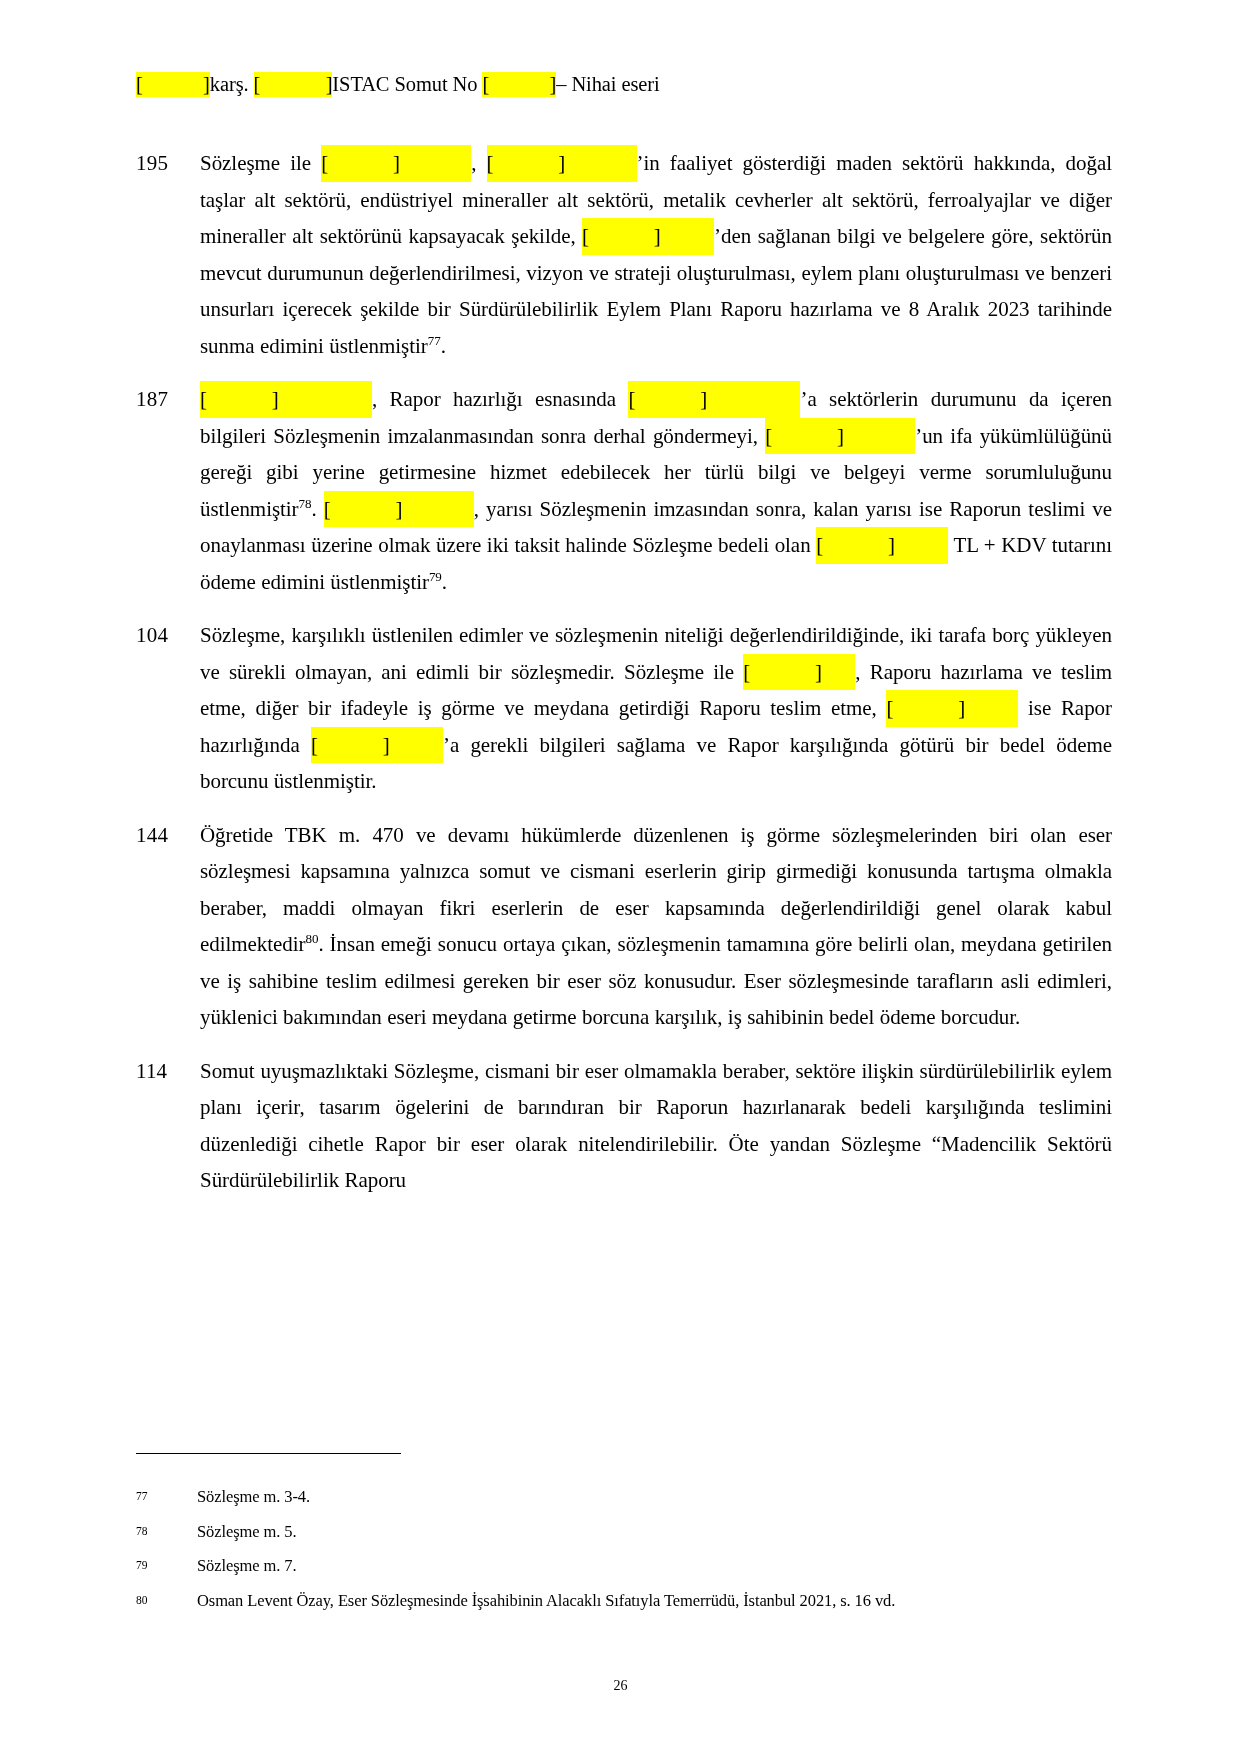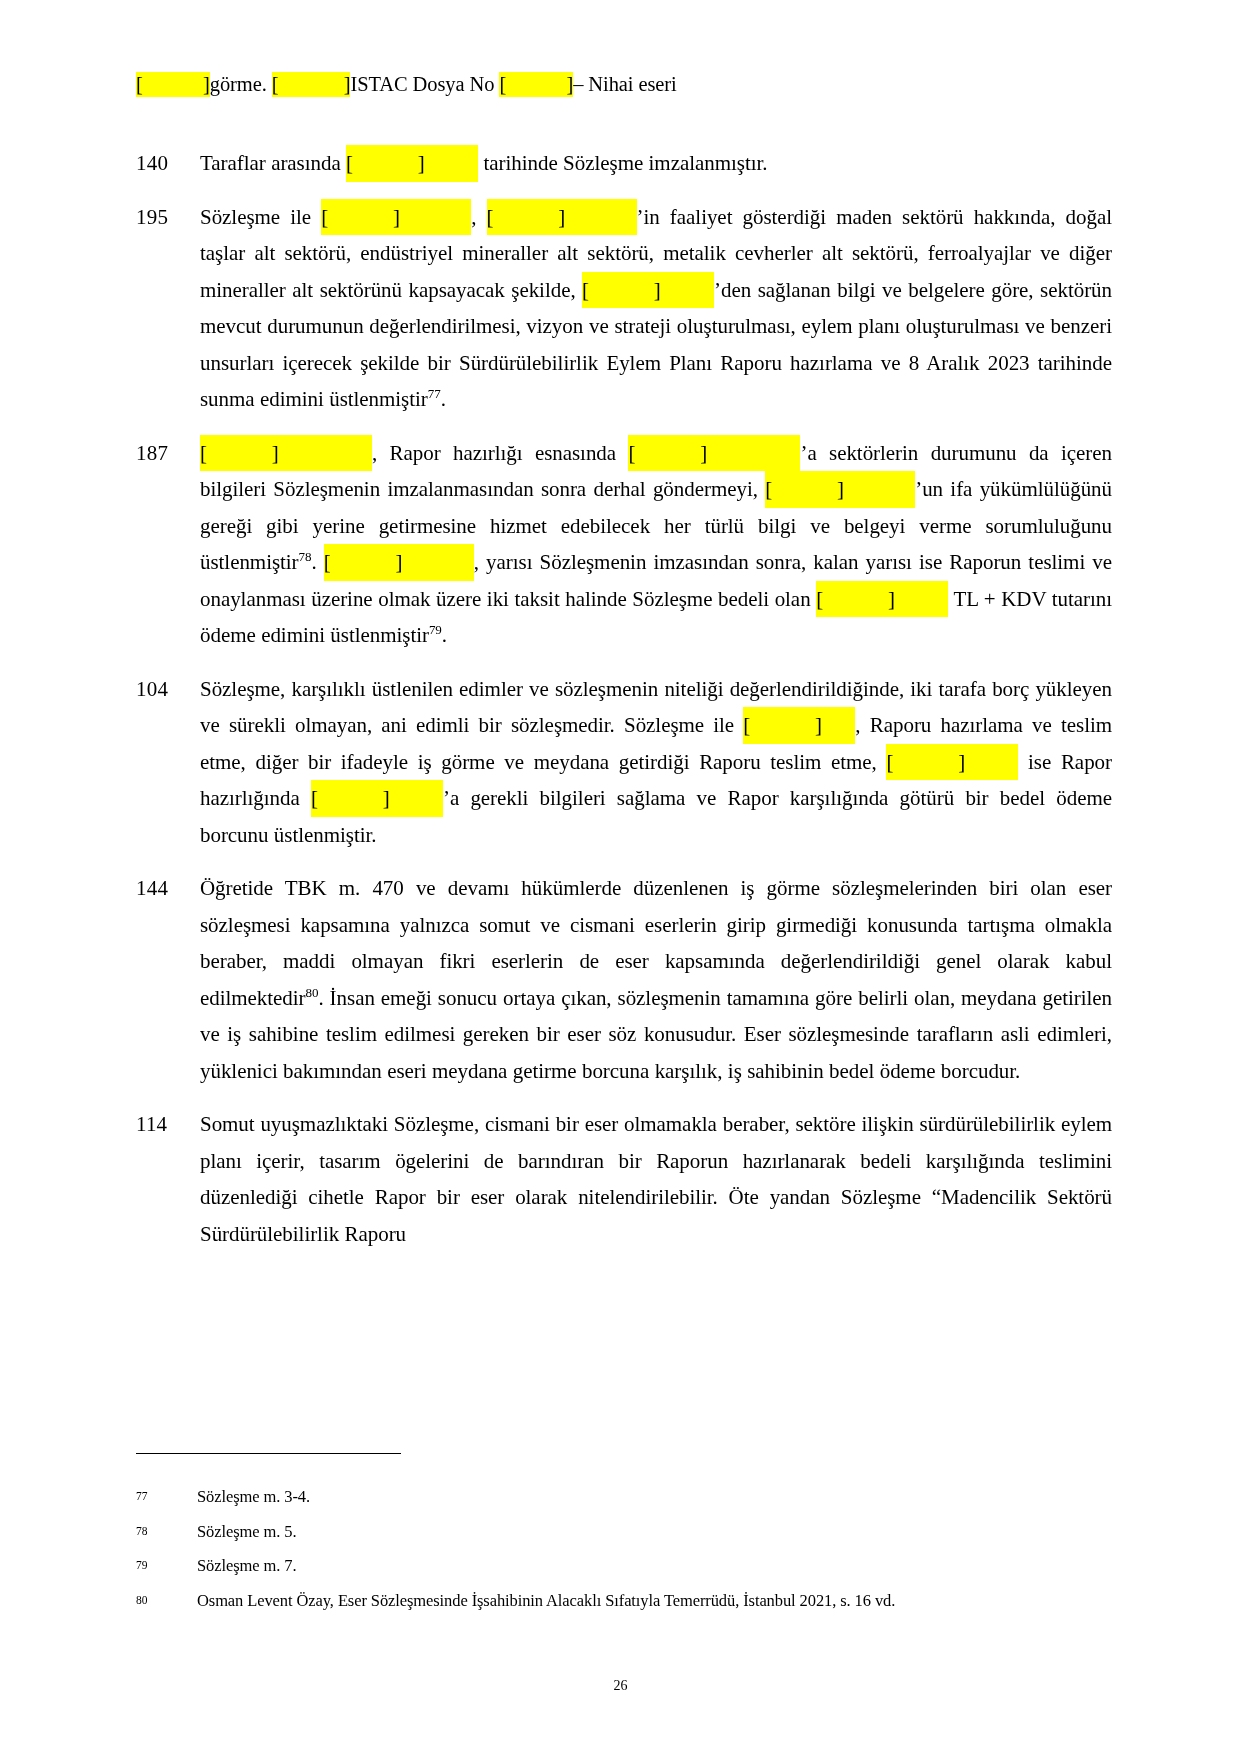--- a/index.html
+++ b/index.html
@@ -127,28 +127,24 @@
     text-align: center;
     font-size: 14px;
   }
 </style>
 </head>
 <body>
 
 <div id="page">
 
   <div class="doc-header">
-    <span class="redact-head w-sm">[            ]</span><span>görme.</span><span> </span><span class="redact-head">[             ]</span><span>ISTAC Dosya No</span><span> </span><span class="redact-head">[            ]</span><span>– Nihai eseri</span>
+    <span class="redact-head w-sm">[            ]</span><span>karş.</span><span> </span><span class="redact-head">[             ]</span><span>ISTAC Somut No</span><span> </span><span class="redact-head">[            ]</span><span>– Nihai eseri</span>
   </div>
 
   <div class="doc-body" id="body-root">
-      <div class="para">
-        <div class="para-num">140</div>
-        <div class="para-text"><span>Taraflar arasında </span><span class="redact w-md">[&nbsp;&nbsp;&nbsp;&nbsp;&nbsp;&nbsp;&nbsp;&nbsp;&nbsp;&nbsp;&nbsp;&nbsp;]</span><span> tarihinde Sözleşme imzalanmıştır.</span></div>
-      </div>
       <div class="para">
         <div class="para-num">195</div>
         <div class="para-text"><span>Sözleşme ile </span><span class="redact w-lg">[&nbsp;&nbsp;&nbsp;&nbsp;&nbsp;&nbsp;&nbsp;&nbsp;&nbsp;&nbsp;&nbsp;&nbsp;]</span><span>, </span><span class="redact w-lg">[&nbsp;&nbsp;&nbsp;&nbsp;&nbsp;&nbsp;&nbsp;&nbsp;&nbsp;&nbsp;&nbsp;&nbsp;]</span><span>’in faaliyet gösterdiği maden sektörü hakkında, doğal taşlar alt sektörü, endüstriyel mineraller alt sektörü, metalik cevherler alt sektörü, ferroalyajlar ve diğer mineraller alt sektörünü kapsayacak şekilde, </span><span class="redact w-md">[&nbsp;&nbsp;&nbsp;&nbsp;&nbsp;&nbsp;&nbsp;&nbsp;&nbsp;&nbsp;&nbsp;&nbsp;]</span><span>’den sağlanan bilgi ve belgelere göre, sektörün mevcut durumunun değerlendirilmesi, vizyon ve strateji oluşturulması, eylem planı oluşturulması ve benzeri unsurları içerecek şekilde bir Sürdürülebilirlik Eylem Planı Raporu hazırlama ve 8 Aralık 2023 tarihinde sunma edimini üstlenmiştir</span><sup>77</sup><span>.</span></div>
       </div>
       <div class="para">
         <div class="para-num">187</div>
         <div class="para-text"><span class="redact w-xl">[&nbsp;&nbsp;&nbsp;&nbsp;&nbsp;&nbsp;&nbsp;&nbsp;&nbsp;&nbsp;&nbsp;&nbsp;]</span><span>, Rapor hazırlığı esnasında </span><span class="redact w-xl">[&nbsp;&nbsp;&nbsp;&nbsp;&nbsp;&nbsp;&nbsp;&nbsp;&nbsp;&nbsp;&nbsp;&nbsp;]</span><span>’a sektörlerin durumunu da içeren bilgileri Sözleşmenin imzalanmasından sonra derhal göndermeyi, </span><span class="redact w-lg">[&nbsp;&nbsp;&nbsp;&nbsp;&nbsp;&nbsp;&nbsp;&nbsp;&nbsp;&nbsp;&nbsp;&nbsp;]</span><span>’un ifa yükümlülüğünü gereği gibi yerine getirmesine hizmet edebilecek her türlü bilgi ve belgeyi verme sorumluluğunu üstlenmiştir</span><sup>78</sup><span>. </span><span class="redact w-lg">[&nbsp;&nbsp;&nbsp;&nbsp;&nbsp;&nbsp;&nbsp;&nbsp;&nbsp;&nbsp;&nbsp;&nbsp;]</span><span>, yarısı Sözleşmenin imzasından sonra, kalan yarısı ise Raporun teslimi ve onaylanması üzerine olmak üzere iki taksit halinde Sözleşme bedeli olan </span><span class="redact w-md">[&nbsp;&nbsp;&nbsp;&nbsp;&nbsp;&nbsp;&nbsp;&nbsp;&nbsp;&nbsp;&nbsp;&nbsp;]</span><span> TL + KDV tutarını ödeme edimini üstlenmiştir</span><sup>79</sup><span>.</span></div>
       </div>
       <div class="para">
         <div class="para-num">104</div>

